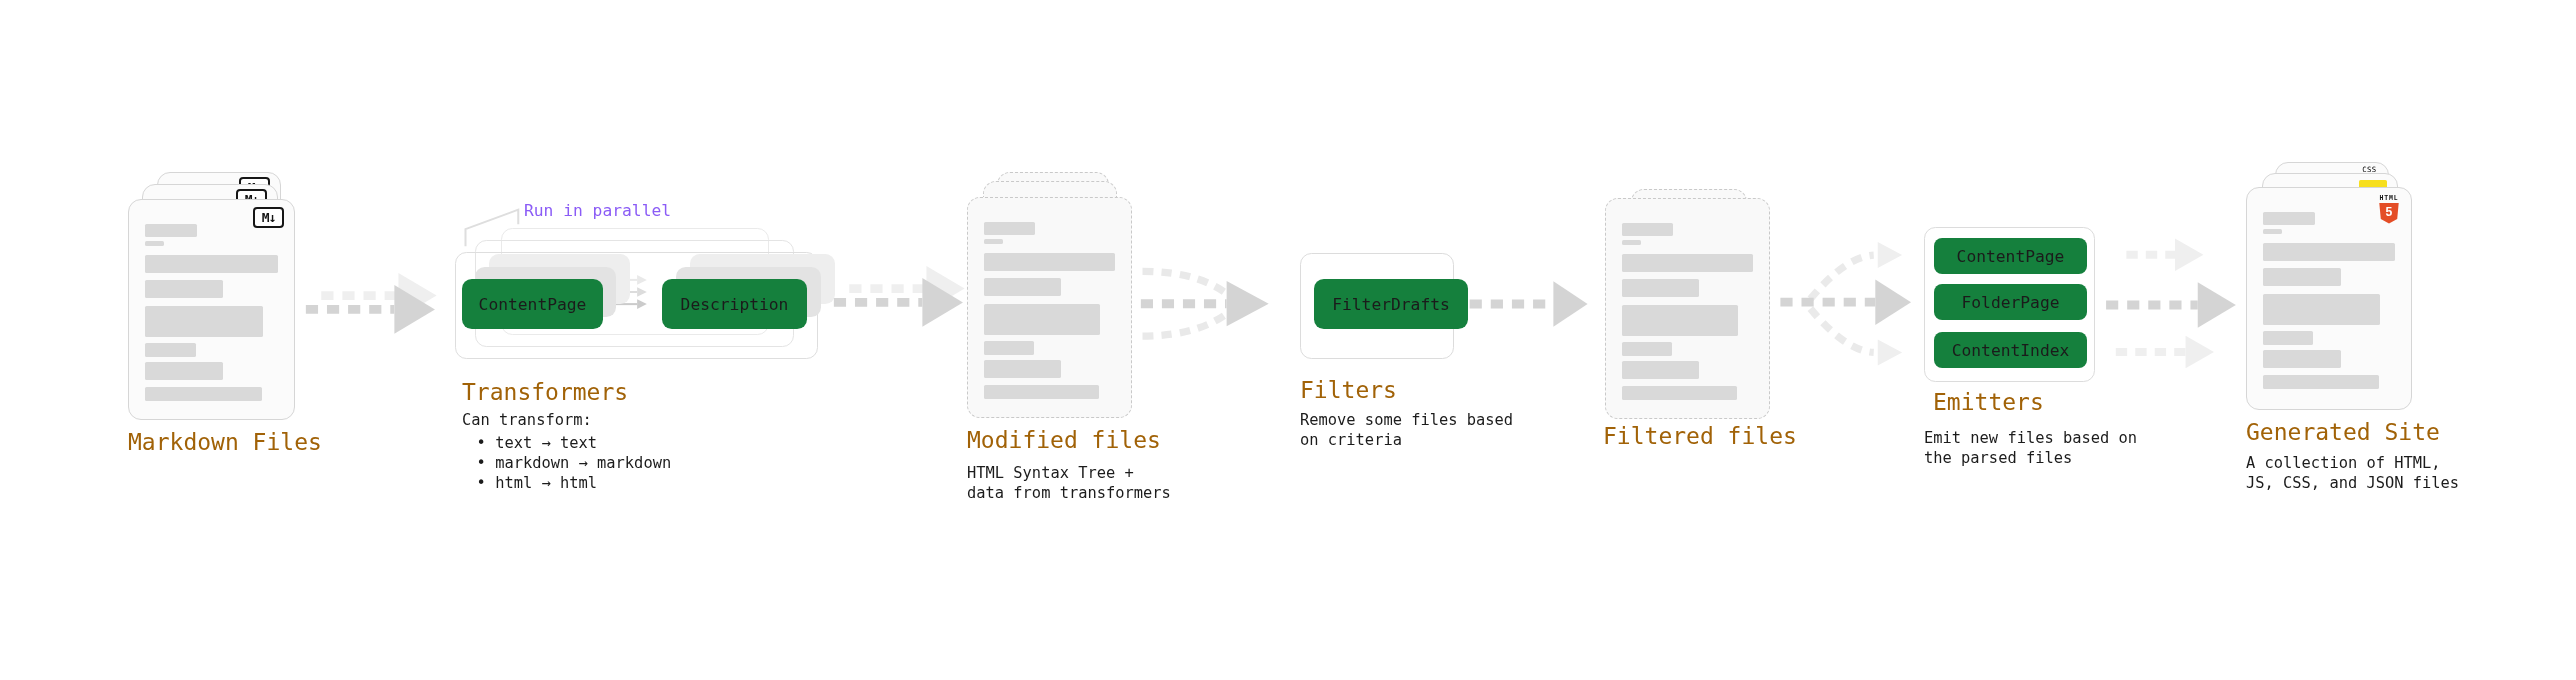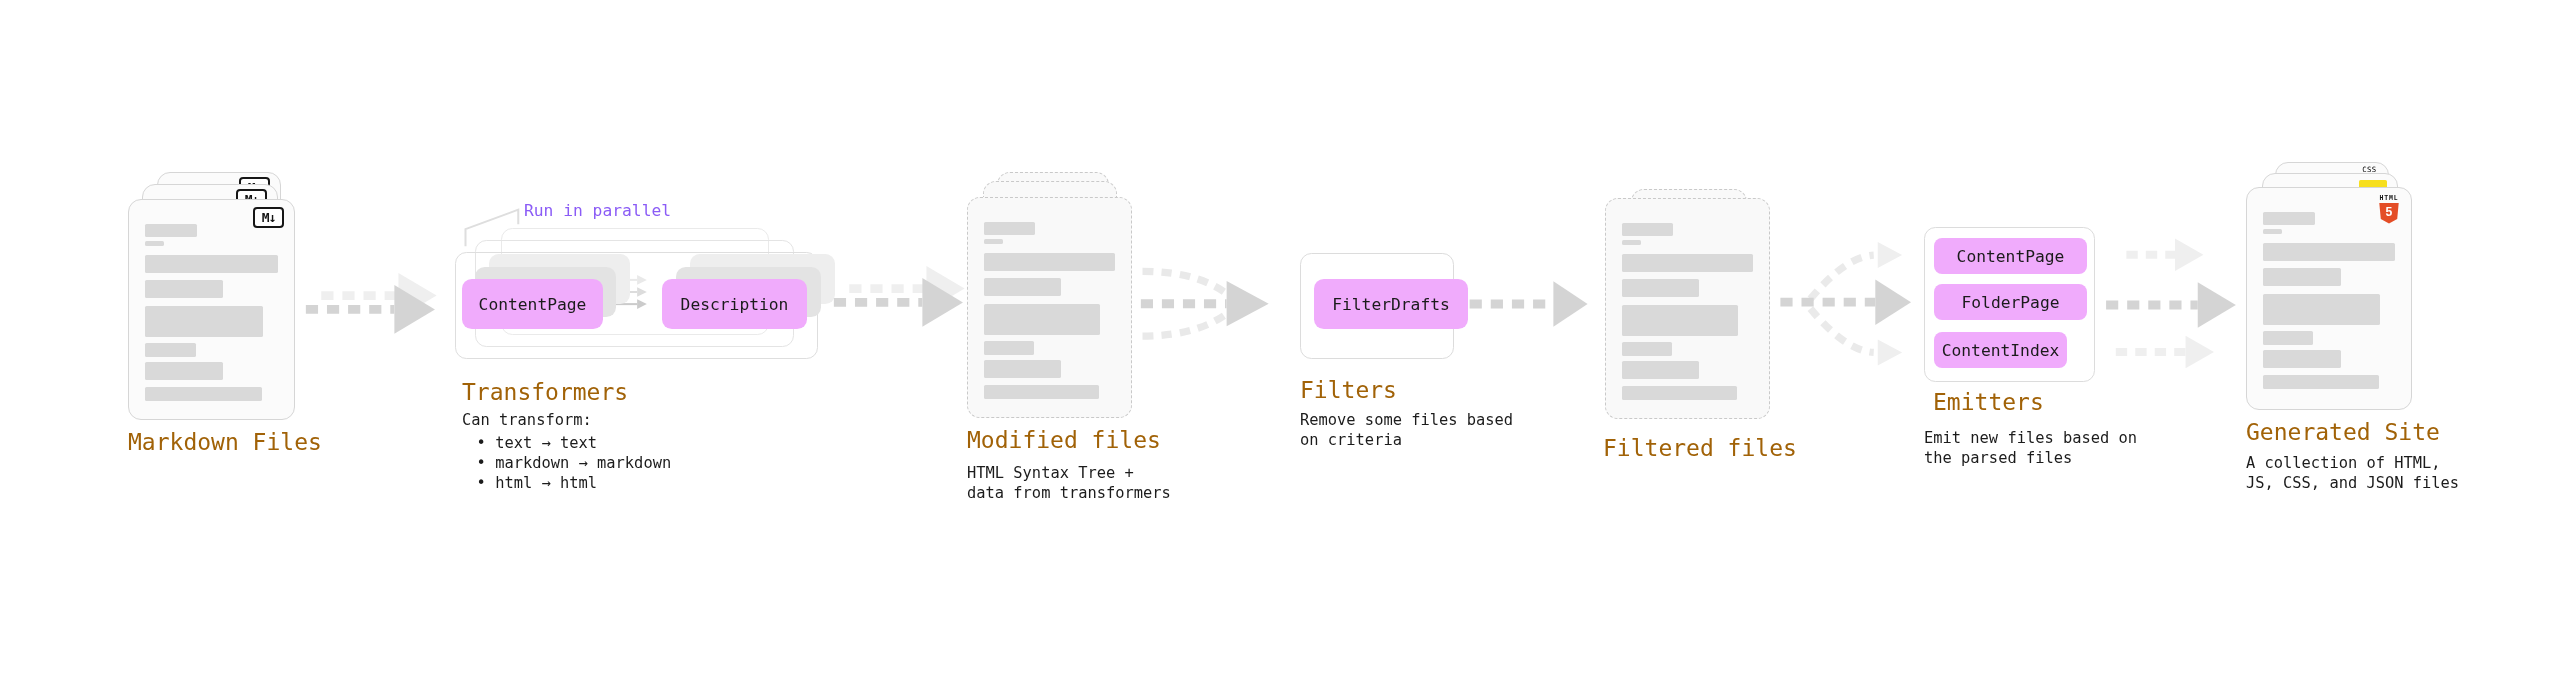--- a/index.html
+++ b/index.html
@@ -35,21 +35,21 @@
   .js-badge{width:28px;height:19.5px;background:#f7df1e;border-radius:1.6px;}
   
   .css-badge{width:21px;text-align:center;}
   .css-badge .caption{font-size:7.3px;font-weight:normal;color:#000;line-height:7.3px;letter-spacing:0.4px;}
   .css-badge .bluebar{height:4.1px;background:#2962ff;border-radius:0.8px;margin-top:0.8px;}
   
   .obox{position:absolute;border:1.6px solid #dedede;border-radius:11.4px;box-sizing:border-box;background:transparent;}
   .obox.back2{border-color:#e4e4e4;}
   .obox.back3{border-color:#eaeaea;}
   .wbox{position:absolute;border:1.6px solid #dcdcdc;border-radius:11.4px;background:#ffffff;box-sizing:border-box;}
-  .pill{position:absolute;background:#f0abfc;border-radius:9.8px;display:flex;align-items:center;justify-content:center;
+  .pill{position:absolute;background:#15803d;border-radius:9.8px;display:flex;align-items:center;justify-content:center;
     font-size:16.3px;color:#1b1b1b;box-sizing:border-box;}
   .pill.back2{background:#e3e3e3;}
   .pill.back3{background:#eeeeee;}
   
   .title{position:absolute;font-size:23px;font-weight:500;color:#a16207;white-space:nowrap;}
   .sub{position:absolute;font-size:15.4px;line-height:20.3px;color:#1c1c1c;white-space:nowrap;}
   .sub .indent{padding-left:14.6px;}
   .sub .head{margin-bottom:2.4px;}
   .annotation{position:absolute;font-size:16.3px;color:#8b5cf6;white-space:nowrap;}
   svg{position:absolute;overflow:visible;}
@@ -197,37 +197,37 @@
         <div class="bar b1"></div>
         <div class="bar b2"></div>
         <div class="bar b3"></div>
         <div class="bar b4"></div>
         <div class="bar b5"></div>
         <div class="bar b6"></div>
         <div class="bar b7"></div>
         <div class="bar b8"></div>
       </div>
     </div>
-    <div class="title" style="left:1603px;top:435px;">Filtered files</div>
+    <div class="title" style="left:1603px;top:423px;">Filtered files</div>
   </div>
 
   <svg style="left:1776px;top:234px;" width="137" height="142" viewBox="0 0 168 175">
     <path d="M 42,80 Q 85,28 120,26" stroke="#eaeaea" stroke-width="9" stroke-dasharray="13 10" fill="none"></path>
     <polygon points="125,10 125,42 155,26" fill="#efefef"></polygon>
     <path d="M 42,92 Q 85,144 120,146" stroke="#eaeaea" stroke-width="9" stroke-dasharray="13 10" fill="none"></path>
     <polygon points="125,130 125,162 155,146" fill="#efefef"></polygon>
     <line x1="5" y1="84" x2="122" y2="84" stroke="#d4d4d4" stroke-width="11" stroke-dasharray="15 11"></line>
     <polygon points="122,56 122,112 166,84" fill="#d4d4d4"></polygon>
   </svg>
 
   <div>
     <div class="wbox" style="left:1924px;top:227px;width:171px;height:155px;"></div>
     <div class="pill" style="left:1934px;top:238px;width:153px;height:36px;border-radius:8.1px;">ContentPage</div>
     <div class="pill" style="left:1934px;top:284px;width:153px;height:36px;border-radius:8.1px;">FolderPage</div>
-    <div class="pill" style="left:1934px;top:332px;width:133px;height:36px;border-radius:8.1px;">ContentIndex</div>
+    <div class="pill" style="left:1934px;top:332px;width:153px;height:36px;border-radius:8.1px;">ContentIndex</div>
     <div class="title" style="left:1924px;top:389px;margin-left:9px;">Emitters</div>
     <div class="sub" style="left:1924px;top:428px;">
       <div>Emit new files based on</div>
       <div>the parsed files</div>
     </div>
   </div>
 
   <svg style="left:2106px;top:232px;" width="134" height="146" viewBox="0 0 165 180">
     <g>
       <line x1="25" y1="28" x2="85" y2="28" stroke="#efefef" stroke-width="10" stroke-dasharray="14 10"></line>

